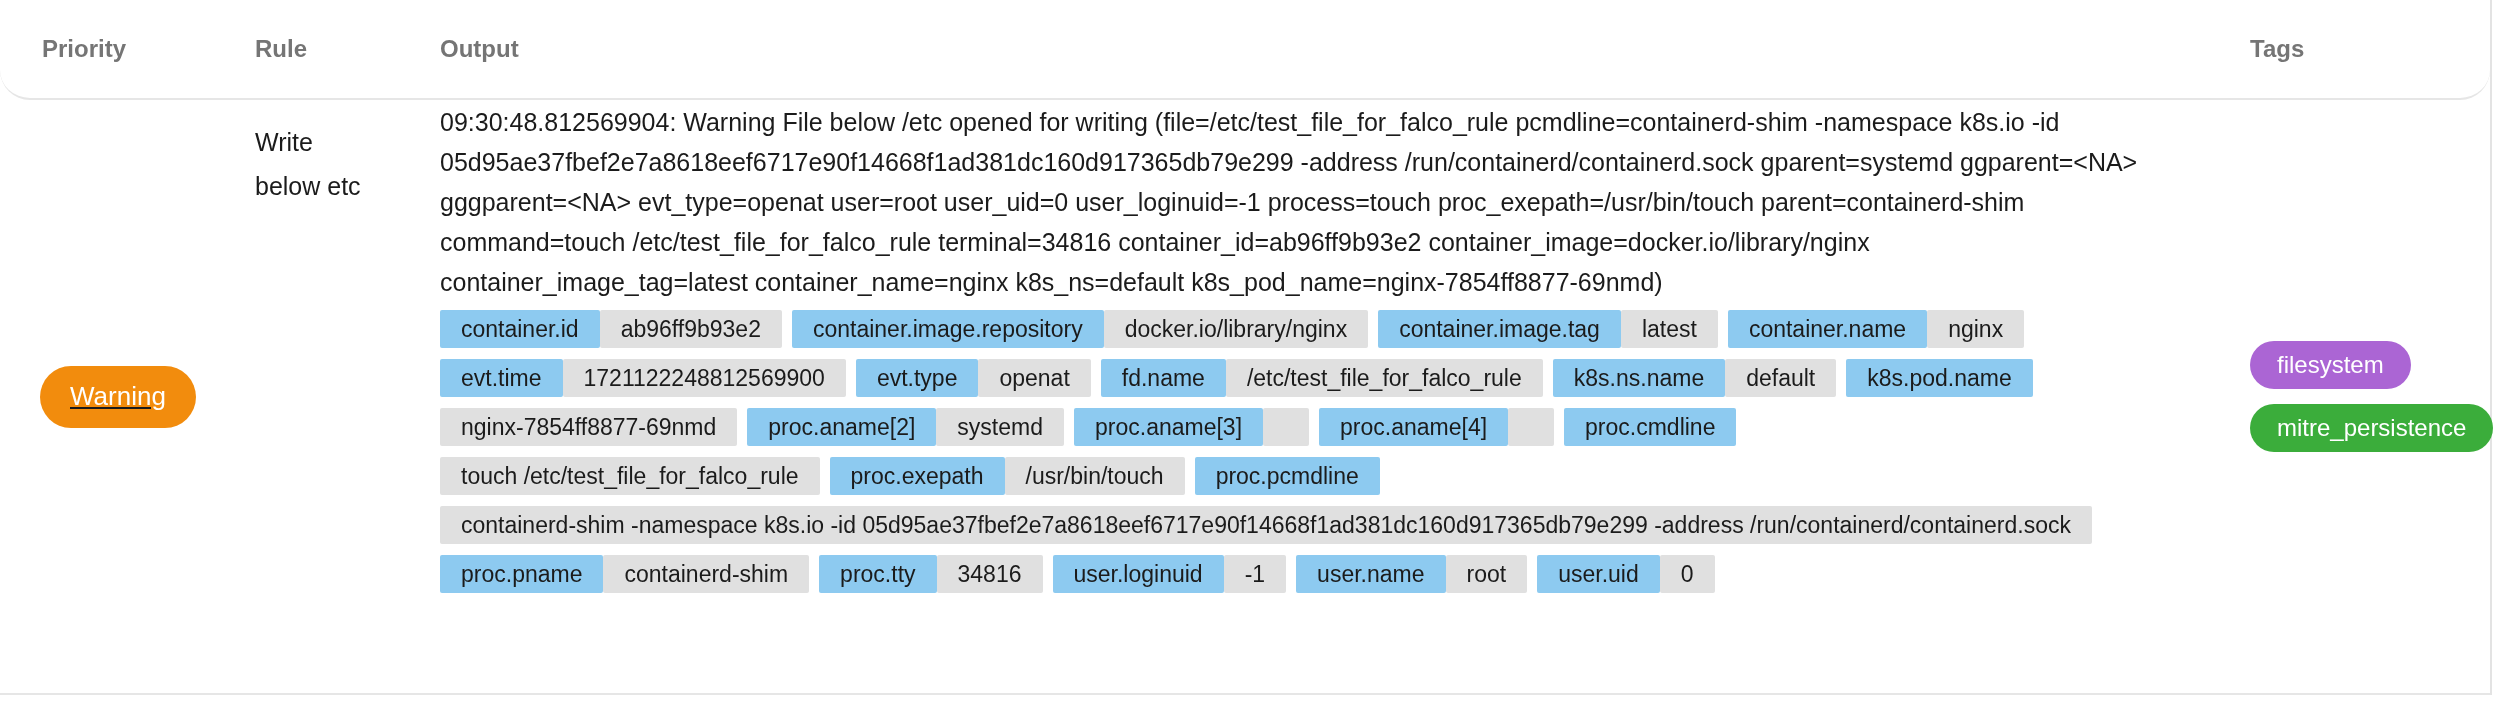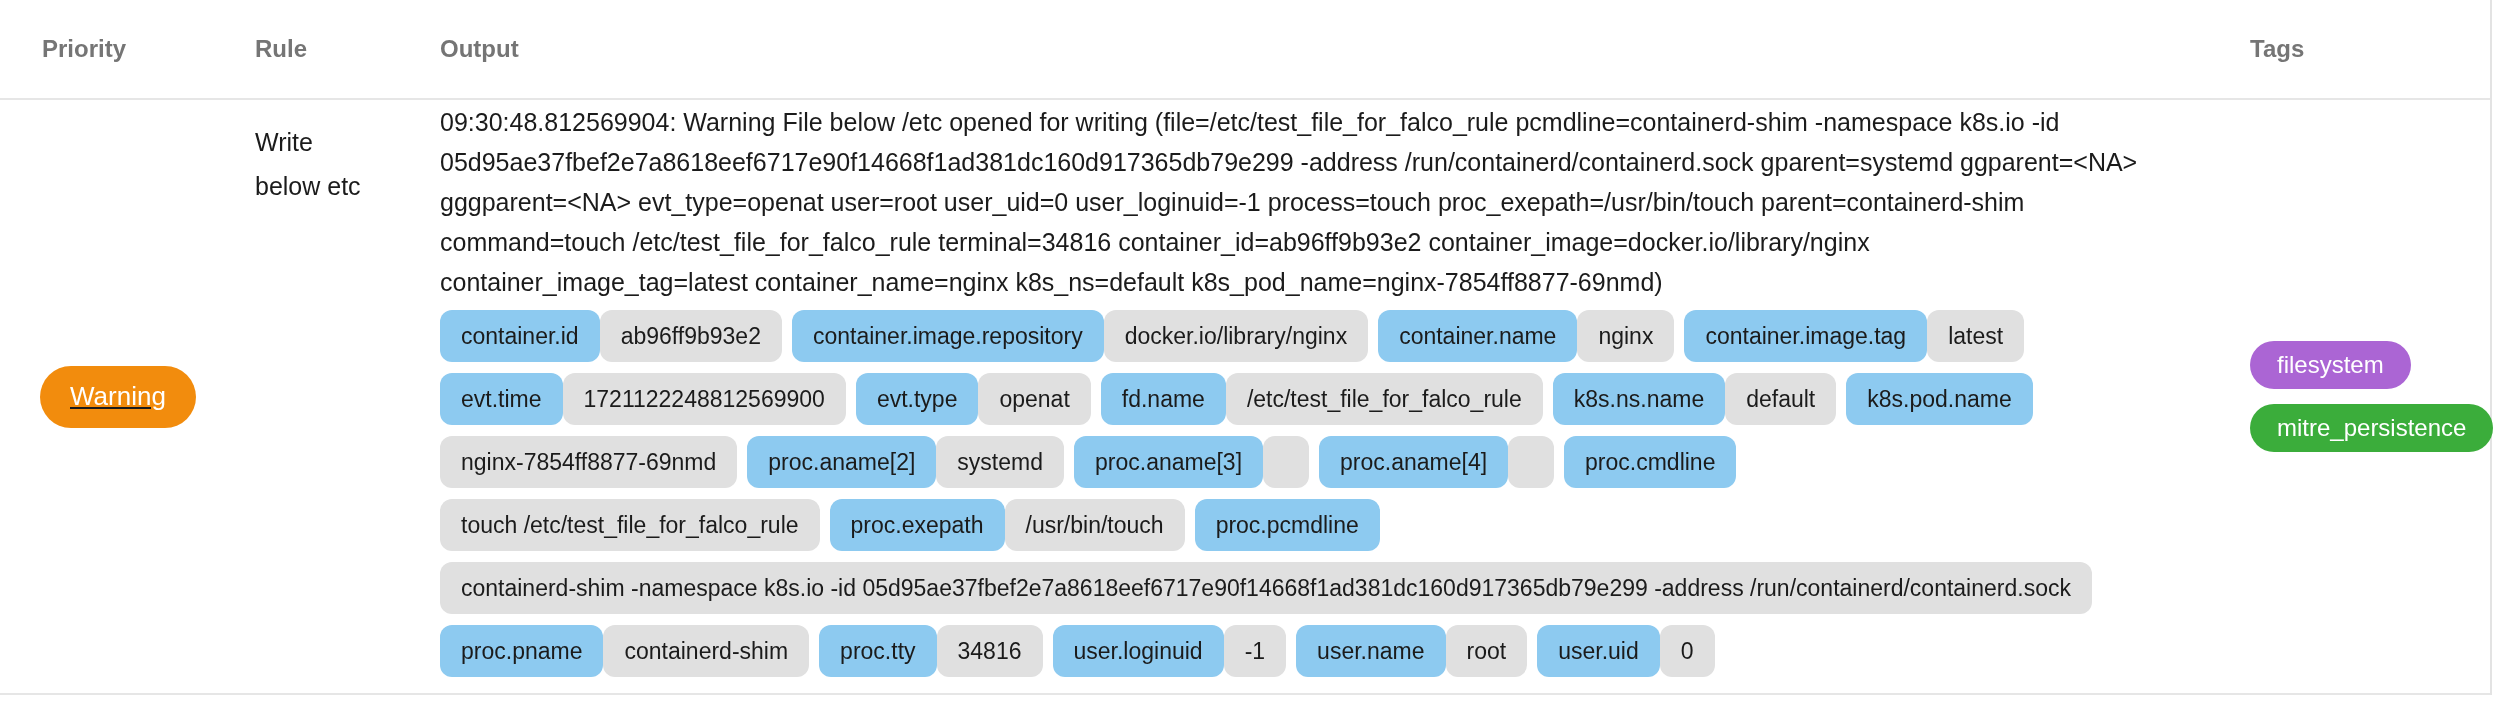--- a/index.html
+++ b/index.html
@@ -9,21 +9,21 @@
     background: #ffffff;
     font-family: "Liberation Sans", "DejaVu Sans", sans-serif;
     color: #1b1b1b;
     -webkit-font-smoothing: antialiased;
   }
   .table { width: 2492px; border-right: 2px solid #e3e3e3; }
   .thead, .trow { display: grid; grid-template-columns: 213px 227px 1735px 317px; }
   .thead {
     height: 100px; align-items: center;
     border-bottom: 2px solid #e6e6e6;
-    font-weight: 700; font-size: 24px; color: #757575;
+    font-weight: 700; font-size: 24px; color: #757575; border-radius: 30px;
   }
   .th-priority { padding-left: 42px; }
   .th-rule     { padding-left: 42px; }
   .th-tags     { padding-left: 75px; }
   .trow { min-height: 595px; border-bottom: 2px solid #e6e6e6; }
   .td-priority { display: flex; align-items: center; padding-left: 40px; text-decoration: underline; }
   .pill {
     display: inline-flex; align-items: center; justify-content: center;
     color: #ffffff; white-space: nowrap;
   }
@@ -32,23 +32,23 @@
   .rule-text { max-width: 112px; font-size: 25px; line-height: 44px; color: #1b1b1b; }
   .td-output { padding: 2px 0 14px 0; }
   .output-text {
     font-size: 25px; line-height: 40px; color: #1b1b1b;
     overflow-wrap: break-word; word-break: break-word;
   }
   .chips { display: flex; flex-direction: column; gap: 11px; margin-top: 8px; }
   .chip-row { display: flex; flex-wrap: wrap; gap: 10px; align-items: flex-start; }
   .pair { display: flex; }
   .chip {
-    display: inline-flex; align-items: center; height: 52px;
+    display: inline-flex; align-items: center; height: 38px;
     padding: 0 21px; font-size: 23px; white-space: nowrap;
-    border-radius: 12px; color: #1b1b1b;
+    border-radius: 2px; color: #1b1b1b;
   }
   .chip-key { background: var(--key-bg, #8DCAF0); }
   .chip-val { background: var(--val-bg, #E0E0E0); }
   .chip-val.empty { min-width: 46px; }
   .td-tags {
     display: flex; flex-direction: column; justify-content: center;
     align-items: flex-start; gap: 15px; padding-left: 75px;
   }
   .tag-pill { height: 48px; padding: 0 27px; border-radius: 24px; font-size: 24px; text-align: center; }
 </style>
@@ -78,26 +78,26 @@
           <div class="chip-row">
             <span class="pair">
               <span class="chip chip-key">container.id</span>
               <span class="chip chip-val">ab96ff9b93e2</span>
             </span>
             <span class="pair">
               <span class="chip chip-key">container.image.repository</span>
               <span class="chip chip-val">docker.io/library/nginx</span>
             </span>
             <span class="pair">
+              <span class="chip chip-key">container.image.tag</span>
+              <span class="chip chip-val">latest</span>
+            </span>
+            <span class="pair">
               <span class="chip chip-key">container.name</span>
               <span class="chip chip-val">nginx</span>
-            </span>
-            <span class="pair">
-              <span class="chip chip-key">container.image.tag</span>
-              <span class="chip chip-val">latest</span>
             </span>
           </div>
           <div class="chip-row">
             <span class="pair">
               <span class="chip chip-key">evt.time</span>
               <span class="chip chip-val">1721122248812569900</span>
             </span>
             <span class="pair">
               <span class="chip chip-key">evt.type</span>
               <span class="chip chip-val">openat</span>

